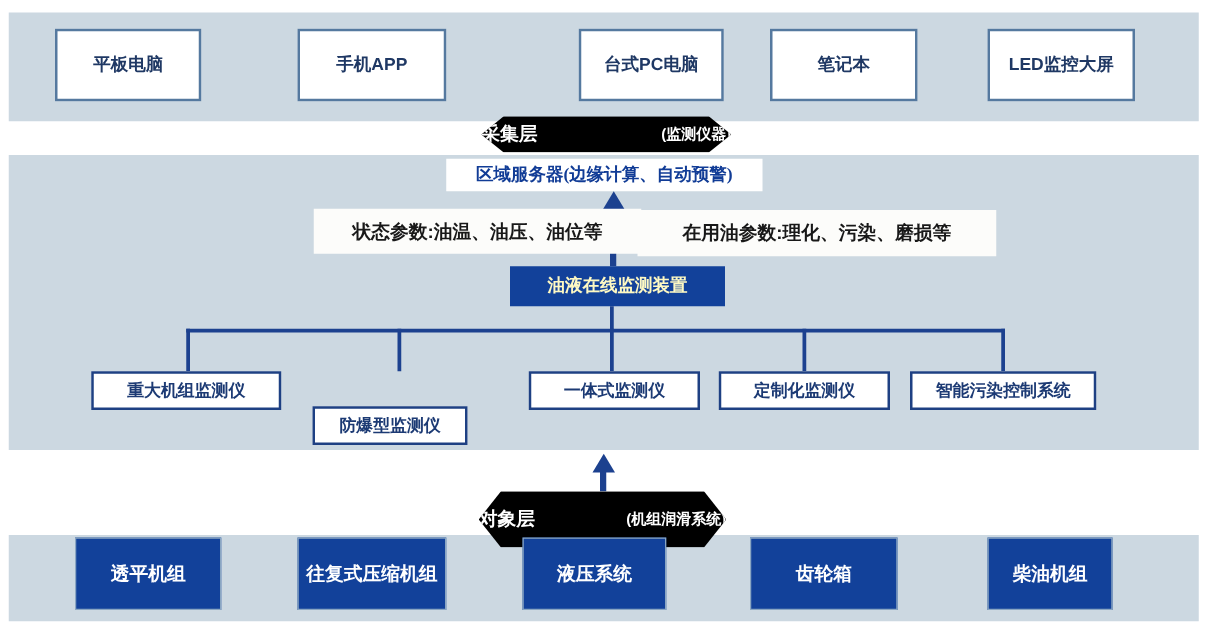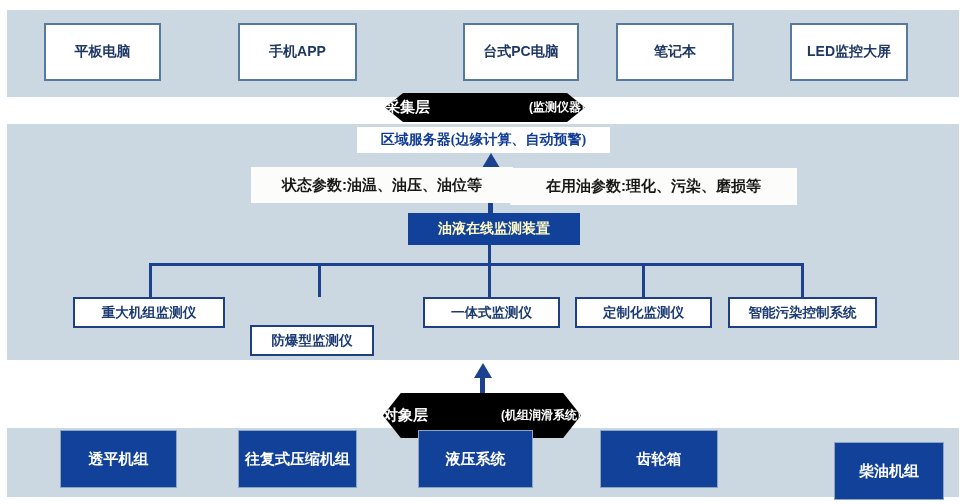--- a/index.html
+++ b/index.html
@@ -121,17 +121,17 @@
   </div>
   <div class="box unit" style="left:238px;top:430px;width:119px;height:58px;">
     <span>往复式压缩机组</span>
   </div>
   <div class="box unit" style="left:418px;top:430px;width:115px;height:58px;">
     <span>液压系统</span>
   </div>
   <div class="box unit" style="left:600px;top:430px;width:118px;height:58px;">
     <span>齿轮箱</span>
   </div>
-  <div class="box unit" style="left:790px;top:442px;width:110px;height:58px;margin-left:44px;">
+  <div class="box unit" style="left:790px;top:430px;width:100px;height:58px;">
     <span>柴油机组</span>
   </div>
 
 </div>
 
 </body></html>

